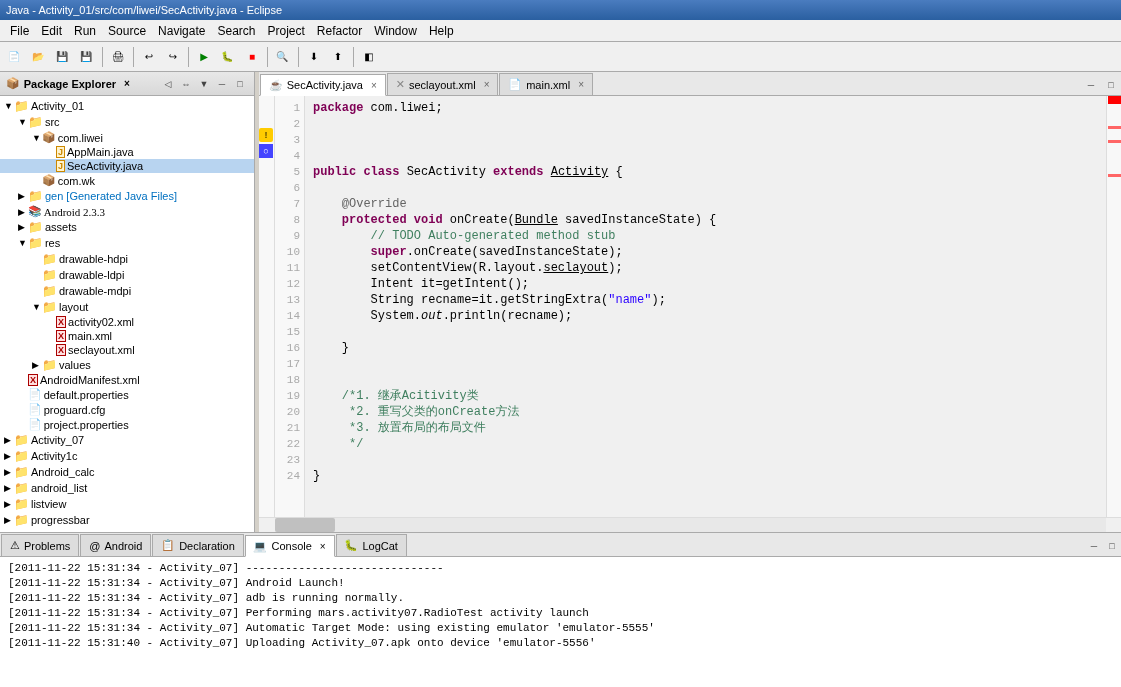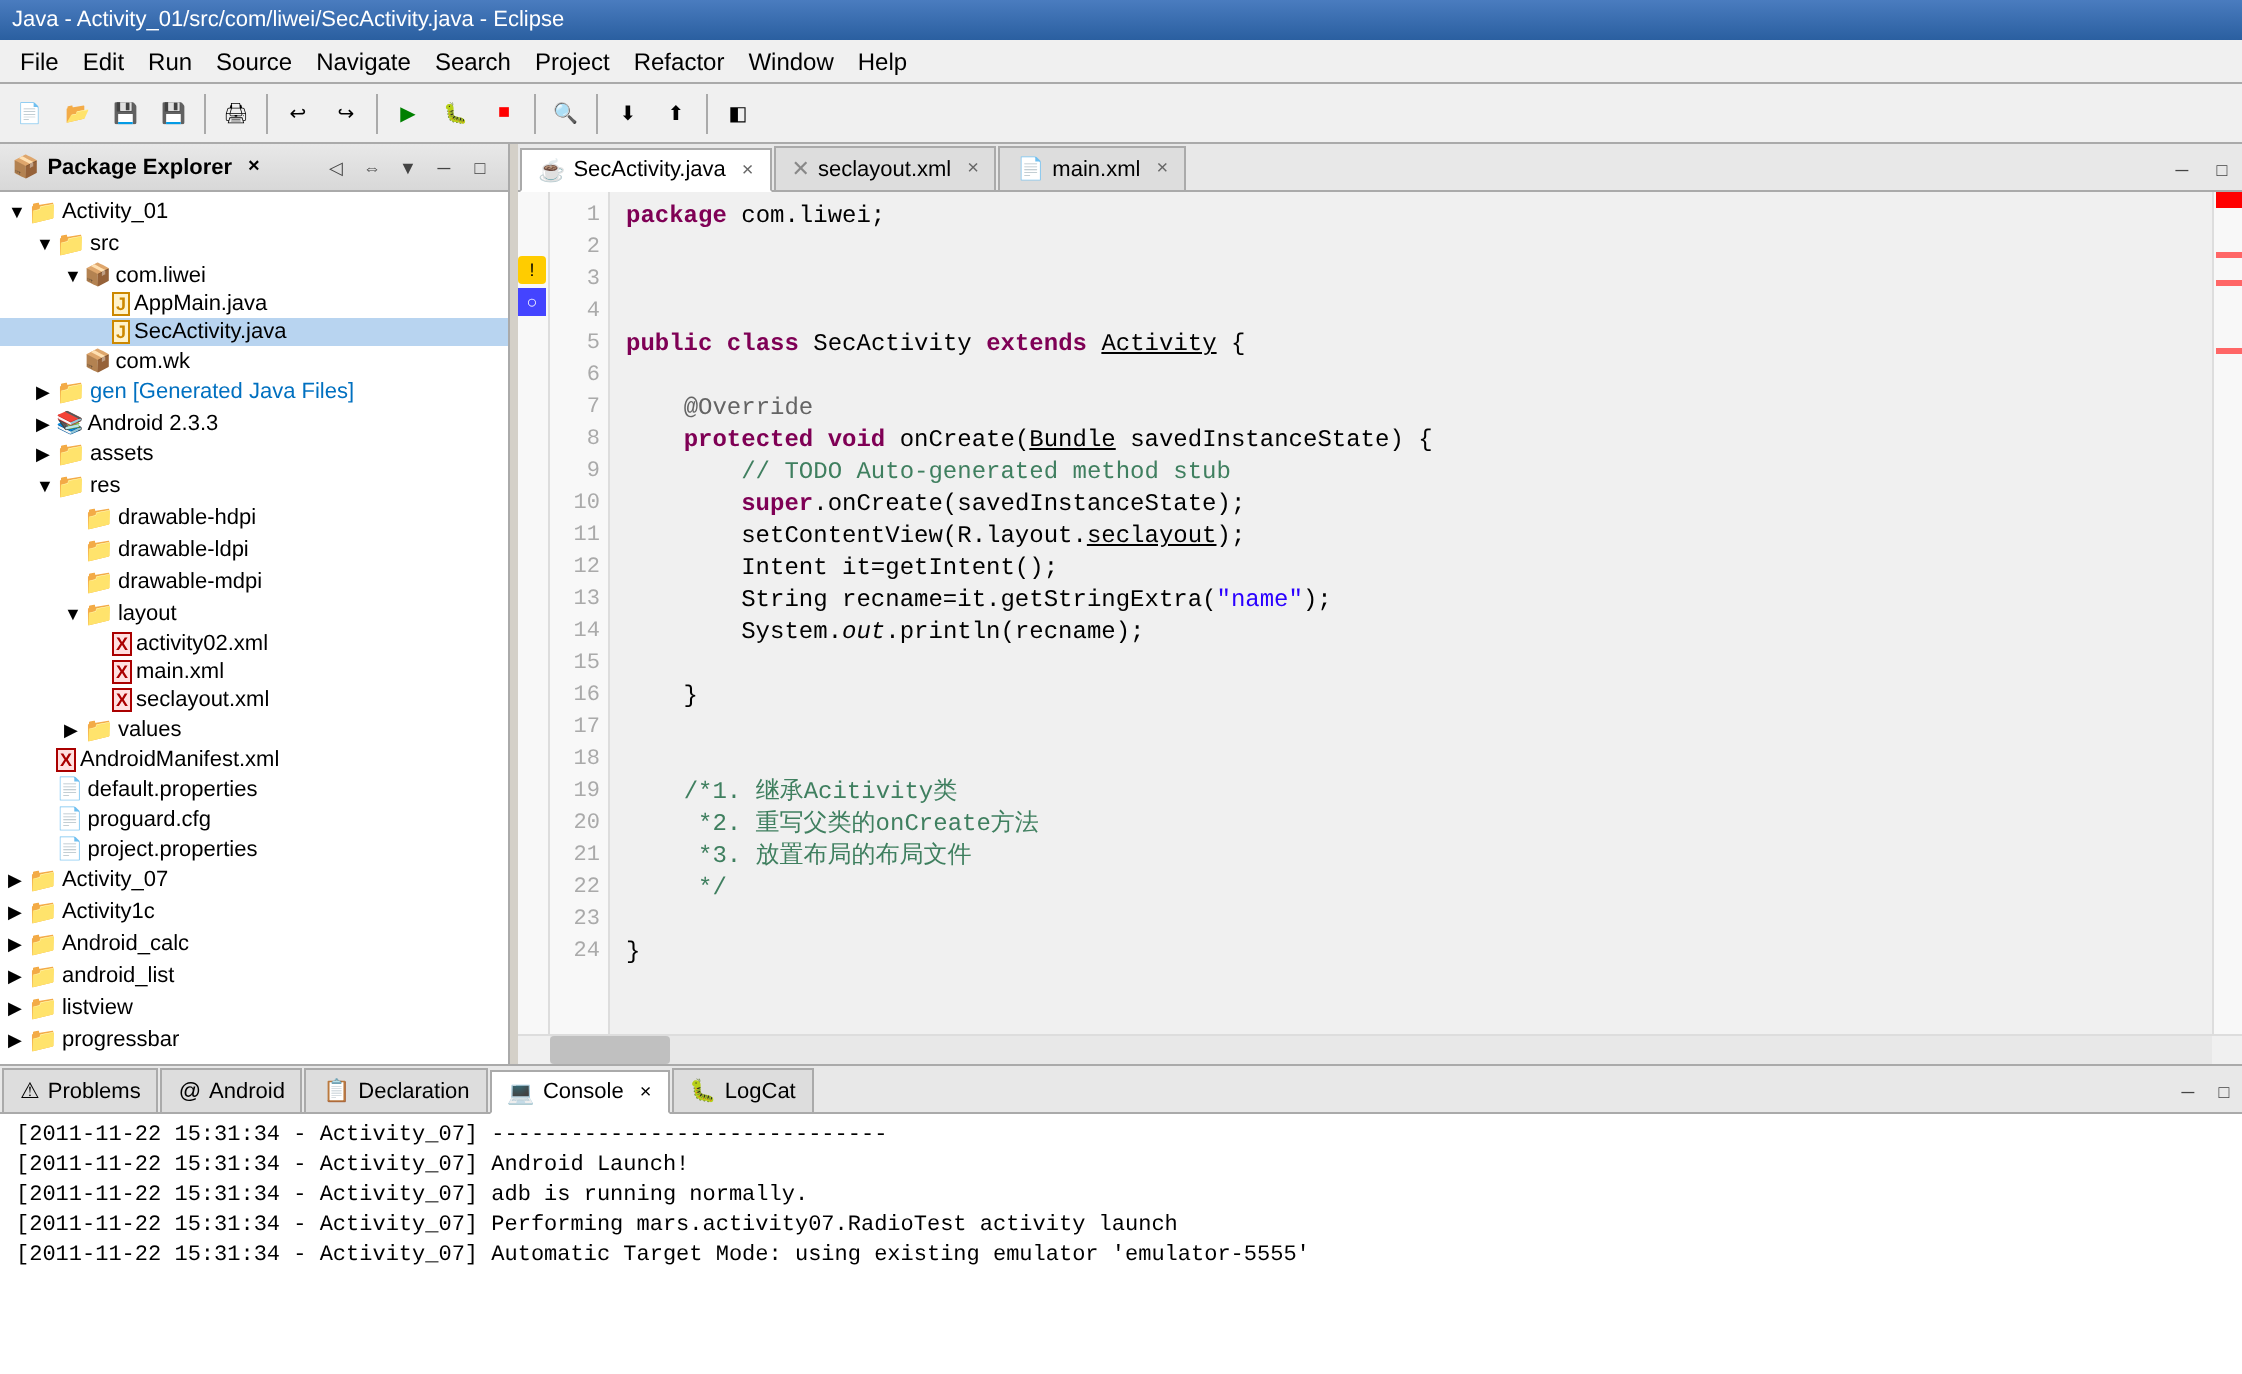--- a/index.html
+++ b/index.html
@@ -170,21 +170,21 @@
           <div class="tree-item">
     <span style="display:inline-block; width:18px;"></span>
     <span class="tree-arrow" style="font-size:9px; width:10px;">▶</span>
     <span style="color:#f0c000; font-size:12px;">📁</span>
     <span class="tree-label" style="color:#0070c0;">gen [Generated Java Files]</span>
   </div>
           <div class="tree-item">
     <span style="display:inline-block; width:18px;"></span>
     <span class="tree-arrow" style="font-size:9px; width:10px;">▶</span>
     <span style="font-size:11px;">📚</span>
-    <span class="tree-label" style="color:#000;">Android 2.3.3</span>
+    <span class="tree-label" style="color:#000;font-family:Liberation Serif, serif;">Android 2.3.3</span>
   </div>
           <div class="tree-item">
     <span style="display:inline-block; width:18px;"></span>
     <span class="tree-arrow" style="font-size:9px; width:10px;">▶</span>
     <span style="color:#f0c000; font-size:12px;">📁</span>
     <span class="tree-label" style="color:#000;">assets</span>
   </div>
           <div class="tree-item">
     <span style="display:inline-block; width:18px;"></span>
     <span class="tree-arrow" style="font-size:9px; width:10px;">▼</span>
@@ -428,15 +428,16 @@
       <div style="flex:1;"></div>
       <div class="pe-btn" style="margin:2px 1px;">─</div>
       <div class="pe-btn" style="margin:2px 1px;">□</div>
     </div>
     <div id="console-content">
       <div class="console-line">[2011-11-22 15:31:34 - Activity_07] ------------------------------</div>
       <div class="console-line">[2011-11-22 15:31:34 - Activity_07] Android Launch!</div>
       <div class="console-line">[2011-11-22 15:31:34 - Activity_07] adb is running normally.</div>
       <div class="console-line">[2011-11-22 15:31:34 - Activity_07] Performing mars.activity07.RadioTest activity launch</div>
       <div class="console-line">[2011-11-22 15:31:34 - Activity_07] Automatic Target Mode: using existing emulator 'emulator-5555'</div>
+      <div class="console-line">[2011-11-22 15:31:40 - Activity_07] Uploading Activity_07.apk onto device 'emulator-5556'</div>
     </div>
   </div>
 </div>
 
 </body></html>

